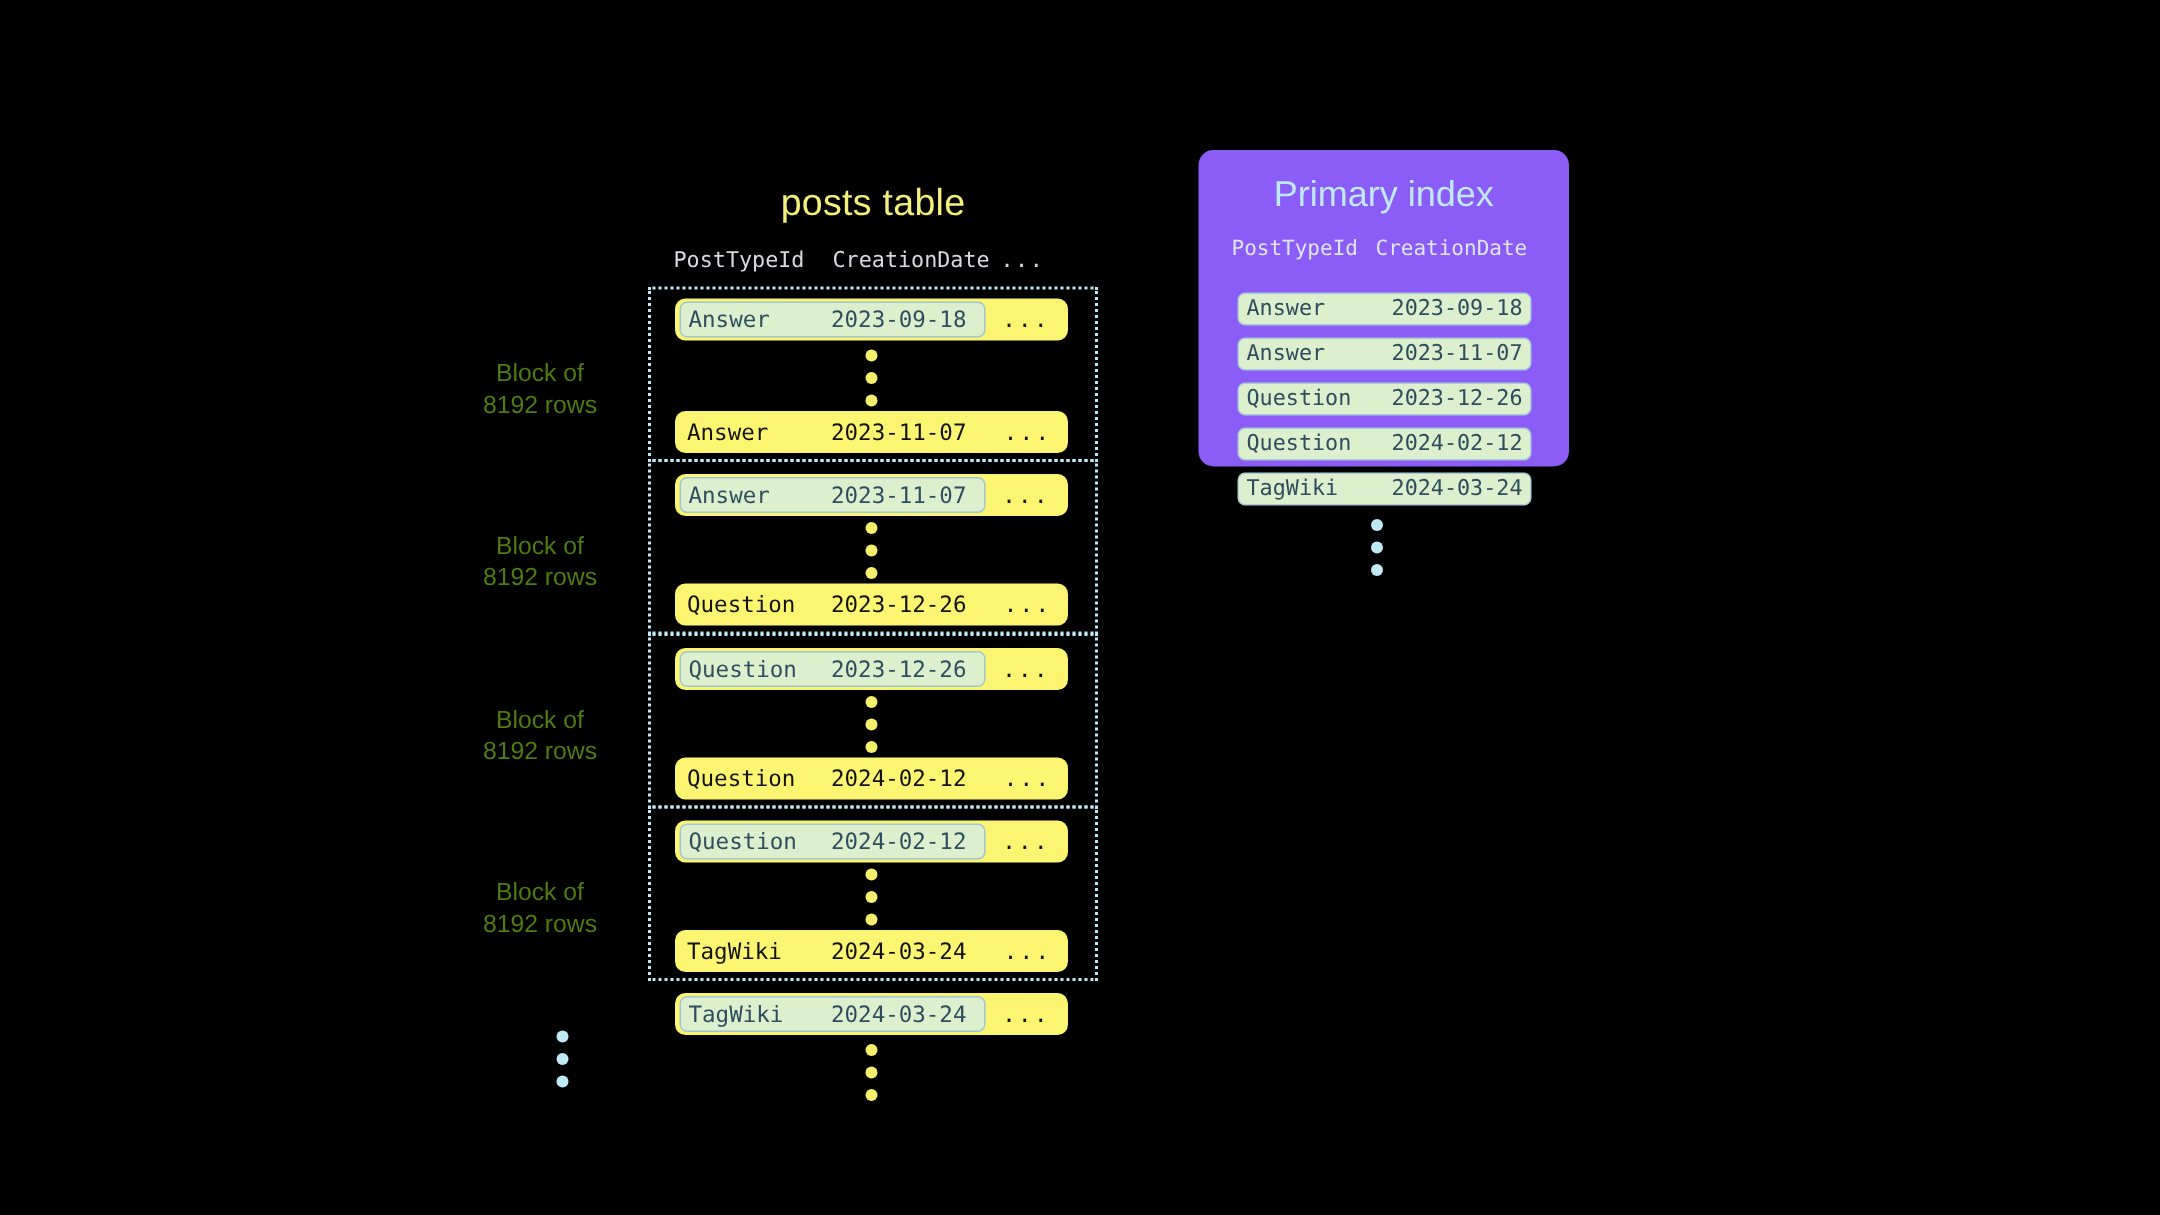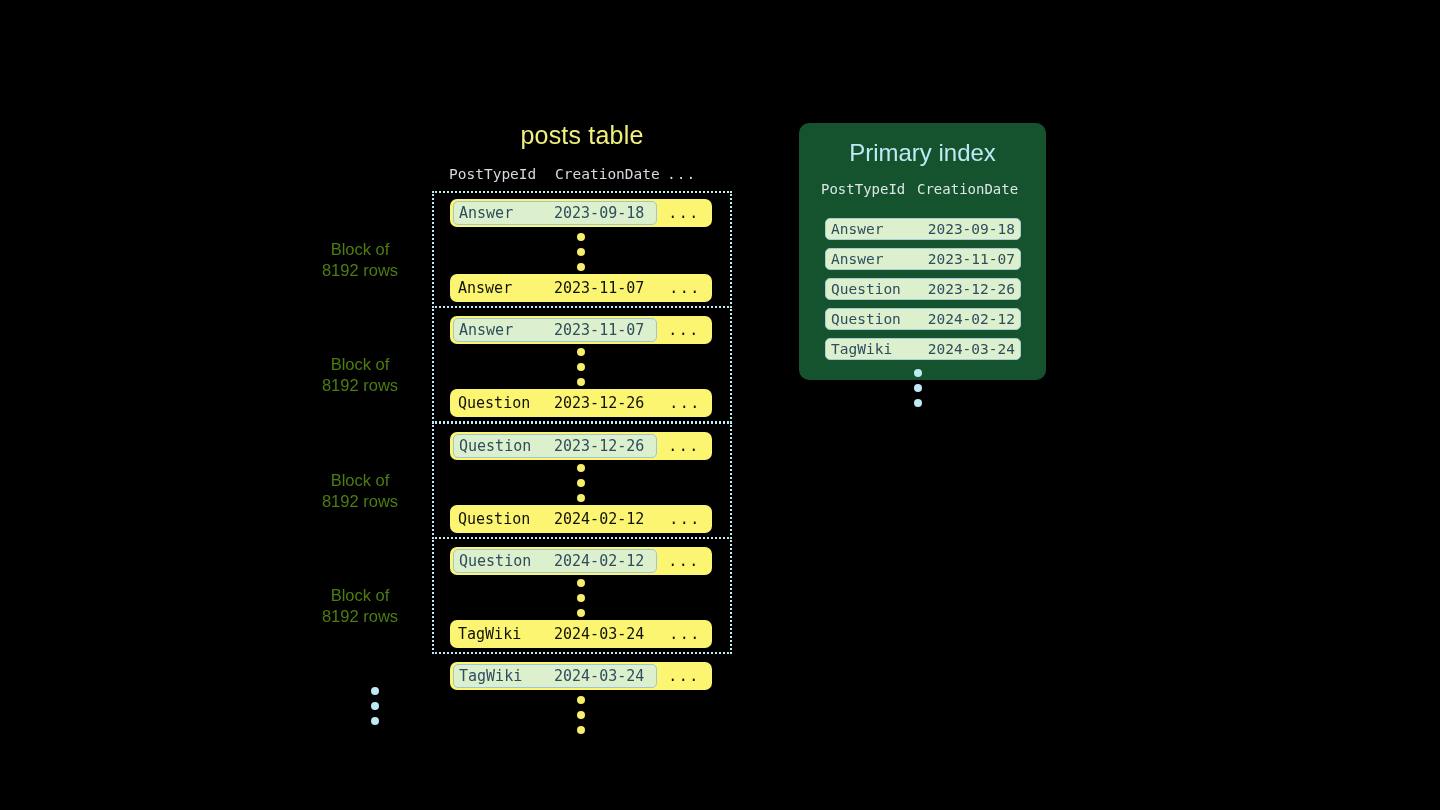--- a/index.html
+++ b/index.html
@@ -151,24 +151,24 @@
     height: 8px;
     border-radius: 50%;
     background: #f5ef6b;
   }
   .vdots.blue i { background: #bfe9f5; }
 
   
   .index-panel {
     position: absolute;
     left: 799px;
-    top: 123px;
+    top: 100px;
     width: 247px;
-    height: 257px;
-    background: #14532d;
+    height: 211px;
+    background: #8b5cf6;
     border-radius: 10px;
   }
   .index-title {
     position: absolute;
     left: 0;
     top: 16px;
     width: 100%;
     text-align: center;
     font-size: 24px;
     color: #bfe9f5;

